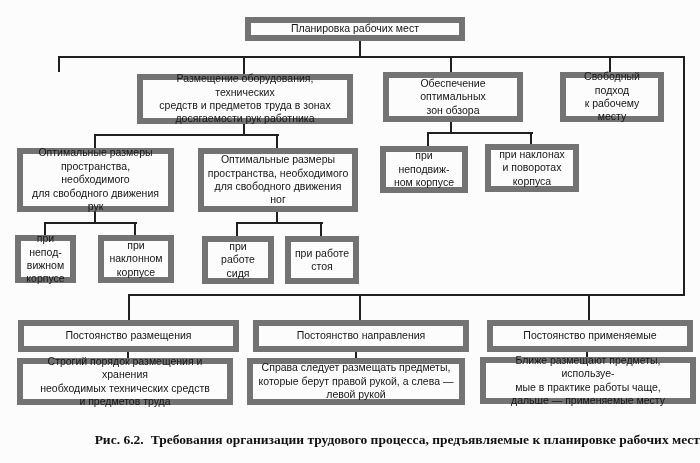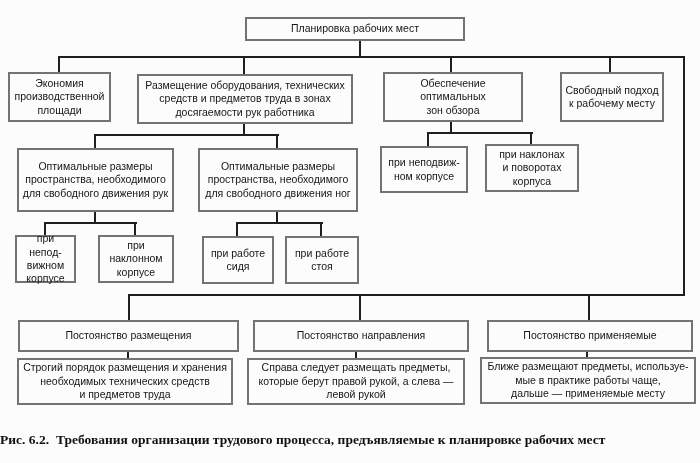--- a/index.html
+++ b/index.html
@@ -2,28 +2,28 @@
 <html><head>
 <meta charset="utf-8">
 <style>
   html,body{margin:0;padding:0;background:#ffffff;}
   .stage{
     position:relative;width:700px;height:463px;background:#fcfcfc;
     font-family:"Liberation Sans","DejaVu Sans",sans-serif;color:#151515;
     overflow:hidden;
   }
   .box{
-    position:absolute;border:2px solid #737373;background:#fcfcfc;
+    position:absolute;border:6px solid #737373;background:#fcfcfc;
     display:flex;align-items:center;justify-content:center;
     text-align:center;white-space:pre-line;
     font-size:10.5px;line-height:1.28;padding:1px 3px;box-sizing:border-box;
   }
   .ln{position:absolute;background:#1f1f1f;}
   .caption{
-    position:absolute;left:0;width:700px;text-align:left;
+    position:absolute;left:0;width:700px;text-align:right;
     font-family:"Liberation Serif","DejaVu Serif",serif;
     font-weight:bold;font-size:13.5px;color:#111;
   }
   .caption .pfx{margin-right:7px;}
 </style>
 </head>
 <body>
 
 <div class="stage">
 
@@ -59,23 +59,20 @@
   <div class="ln" style="left:128px;top:296px;width:2px;height:24px"></div>
   <div class="ln" style="left:359px;top:296px;width:2px;height:24px"></div>
   <div class="ln" style="left:588px;top:296px;width:2px;height:24px"></div>
 
   <div class="ln" style="left:127px;top:352px;width:2px;height:6px"></div>
   <div class="ln" style="left:355px;top:352px;width:2px;height:6px"></div>
   <div class="ln" style="left:586px;top:352px;width:2px;height:6px"></div>
 
   <div class="box" style="left:245px;top:17px;width:220px;height:24px">Планировка рабочих мест</div>
 
-  <div class="box" style="left:8px;top:72px;width:103px;height:50px">Экономия
-производственной
-площади</div>
   <div class="box" style="left:137px;top:74px;width:216px;height:50px">Размещение оборудования, технических
 средств и предметов труда в зонах
 досягаемости рук работника</div>
   <div class="box" style="left:560px;top:72px;width:104px;height:50px">Свободный подход
 к рабочему месту</div>
   <div class="box" style="left:383px;top:72px;width:140px;height:50px">Обеспечение оптимальных
 зон обзора</div>
 
   <div class="box" style="left:17px;top:148px;width:157px;height:64px">Оптимальные размеры
 пространства, необходимого

